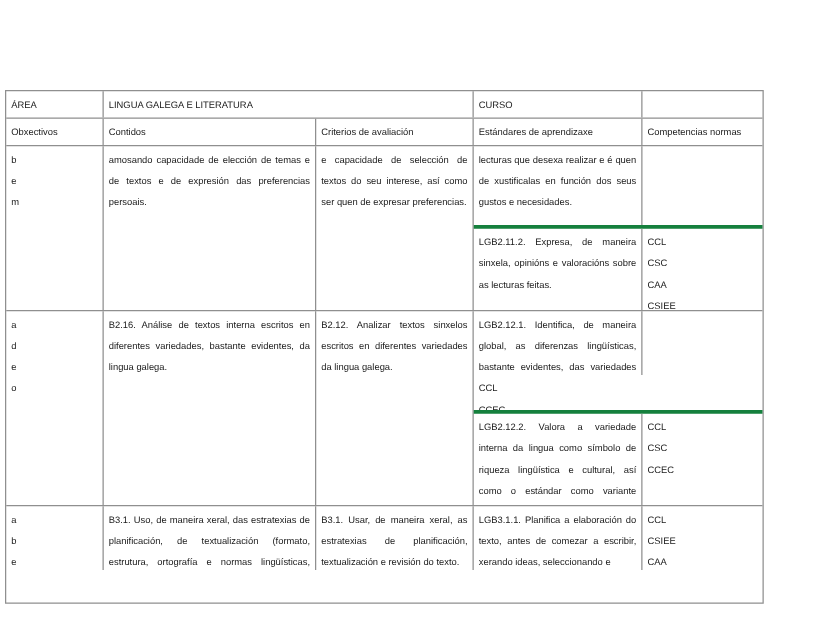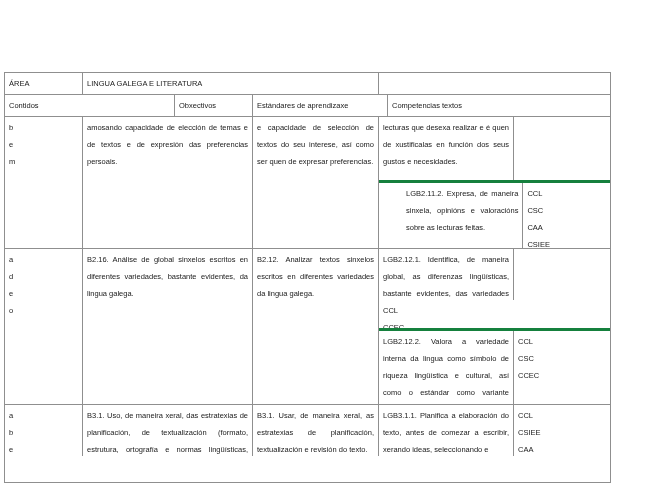--- a/index.html
+++ b/index.html
@@ -46,41 +46,43 @@
     padding:1px 4px;
   }
   
   .bh1 { height:22px; }
   .bh2 { height:22px; }
   .bb1 { height:132px; }
   .bb2 { height:156px; }
   .bbq { height:26px; }
   .bb3 { height:51px; }
   .sr-66 { height:66px; }
-  .sr-65 { height:65px;margin-left:23px; }
+  .sr-65 { height:65px; }
   .sr-82 { height:82px;flex-direction:column; }
   .sr-73 { height:73px; }
   .sr-51 { height:51px; }
 </style>
 </head>
 <body>
 
 <div class="page">
   <div class="tbl">
 
     <div class="band hdr bh1">
       <div class="cell c1">ÁREA</div>
       <div class="cell hc-wide">LINGUA GALEGA E LITERATURA</div>
+      <div class="cell c4">CURSO</div>
     </div>
 
     <div class="band hdr bh2">
+      <div class="cell c1">Obxectivos</div>
       <div class="cell c2">Contidos</div>
-      <div class="cell c1">Obxectivos</div>
+      <div class="cell c3">Criterios de avaliación</div>
       <div class="cell c4">Estándares de aprendizaxe</div>
-      <div class="cell c5">Competencias textos</div>
+      <div class="cell c5">Competencias normas</div>
     </div>
 
     <div class="band bb1">
       <div class="cell c1 list">b
 e
 m</div>
       <div class="cell c2 para">amosando capacidade de elección de temas e de textos e de expresión das preferencias persoais.</div>
       <div class="cell c3 para">e capacidade de selección de textos do seu interese, así como ser quen de expresar preferencias.</div>
       <div class="stack">
         <div class="subrow sr-66">
@@ -95,21 +97,21 @@
 CSIEE</div>
         </div>
       </div>
     </div>
 
     <div class="band bb2">
       <div class="cell c1 list">a
 d
 e
 o</div>
-      <div class="cell c2 para">B2.16. Análise de global sinxelos escritos en diferentes variedades, bastante evidentes, da lingua galega.</div>
+      <div class="cell c2 para">B2.16. Análise de textos interna escritos en diferentes variedades, bastante evidentes, da lingua galega.</div>
       <div class="cell c3 para">B2.12. Analizar textos sinxelos escritos en diferentes variedades da lingua galega.</div>
       <div class="stack">
         <div class="subrow sr-82">
           <div class="cell c4 para">LGB2.12.1. Identifica, de maneira global, as diferenzas lingüísticas, bastante evidentes, das variedades da lingua galega.</div>
           <div class="cell c5 list">CCL
 CCEC</div>
         </div>
         <div class="subrow sr-73 slast">
           <div class="cell c4 para">LGB2.12.2. Valora a variedade interna da lingua como símbolo de riqueza lingüística e cultural, así como o estándar como variante unificadora.</div>
           <div class="cell c5 list">CCL

